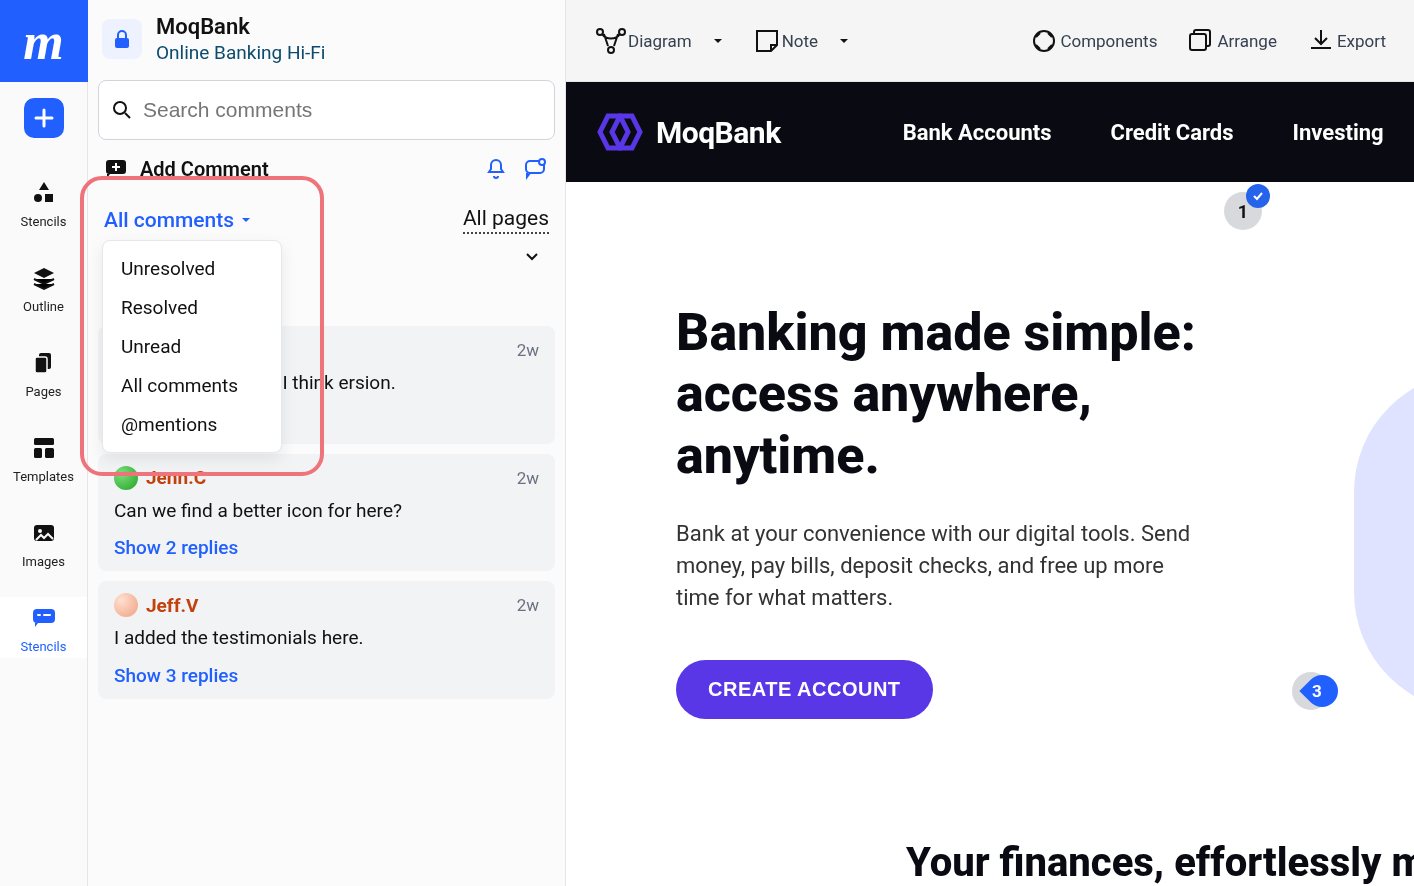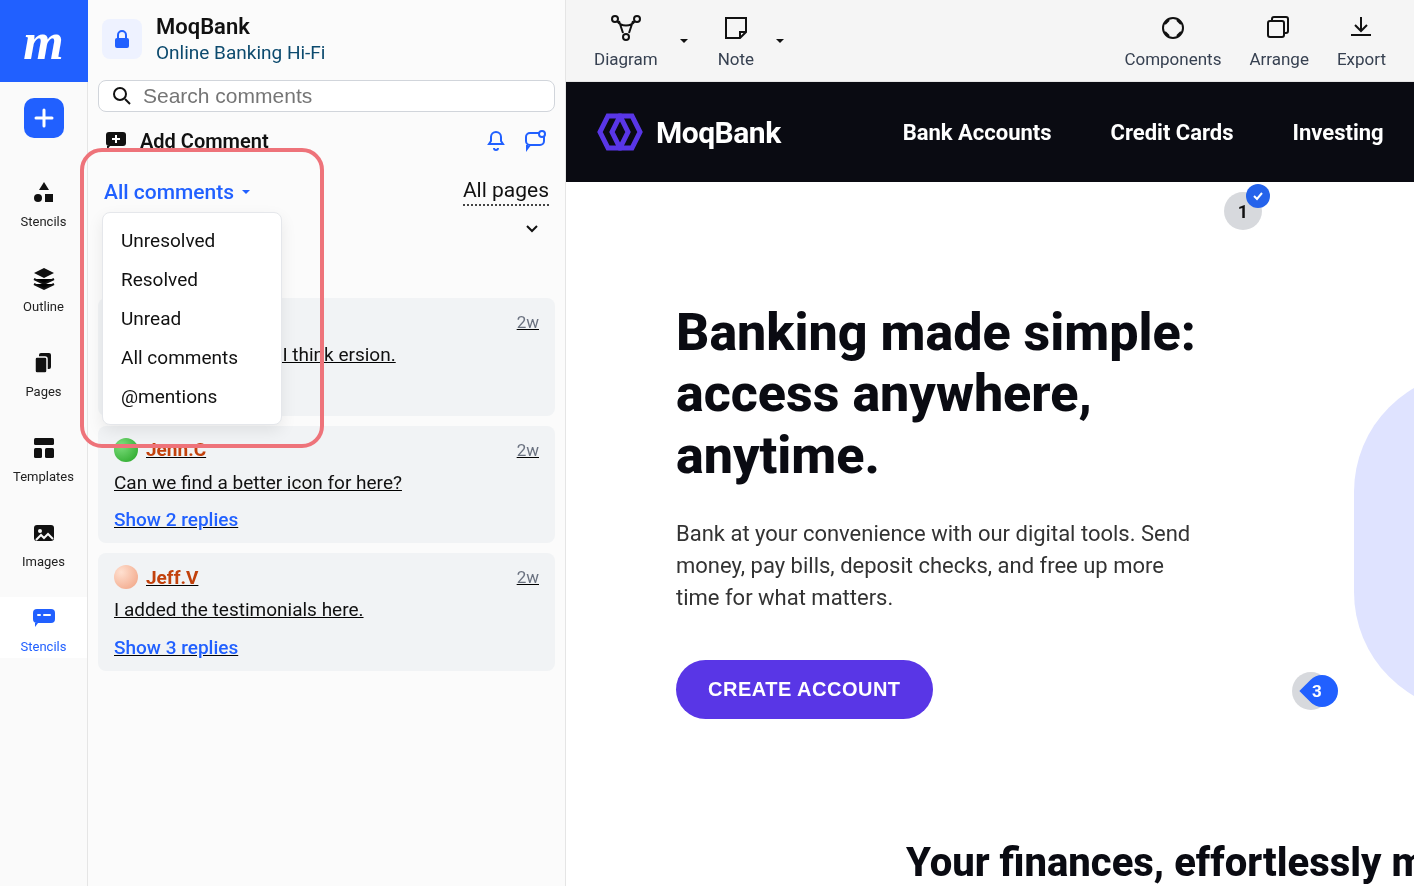--- a/index.html
+++ b/index.html
@@ -85,21 +85,21 @@
   gap: 14px;
 }
 .lock-badge {
   width:40px; height:40px; background:#eef2ff; border-radius:8px;
   display:flex; align-items:center; justify-content:center;
 }
 .mid-title { font-size: 22px; font-weight: 600; color:#111;}
 .mid-sub { font-size: 19px; color:#0c4a6e; margin-top:2px;}
 .search-wrap { padding: 6px 10px 10px 10px;}
 .search-box {
-  width:100%; height:32px;
+  width:100%; height:60px;
   border:1px solid #d1d5db; border-radius:8px;
   display:flex; align-items:center; gap:10px; padding:0 12px;
   background:#fff;
 }
 .search-box input {
   border:none; outline:none; font-size:21px; color:#6b7280; flex:1;
   background:transparent;
 }
 .add-row {
   display:flex; align-items:center; justify-content:space-between;
@@ -153,21 +153,20 @@
   padding: 60px 10px 0 10px;
   display:flex; flex-direction:column; gap:10px;
 }
 .collapse-row {
   display:flex; justify-content:flex-end; padding: 6px 24px 0 0;
 }
 .comment-card {
   background:#f1f3f5;
   border-radius: 8px;
   padding: 12px 16px;
-  text-decoration: underline;
 }
 .card-head {
   display:flex; justify-content:space-between; align-items:center;
 }
 .avatar-name { display:flex; align-items:center; gap:8px;}
 .avatar {
   width:24px; height:24px; border-radius:50%;
 }
 .avatar.green { background: radial-gradient(circle at 30% 30%, #7dde7d, #22a322);}
 .avatar.salmon { background: radial-gradient(circle at 30% 30%, #ffe0d0, #f0a080);}
@@ -175,21 +174,21 @@
 .card-time { color:#6b7280; font-size:17px;}
 .card-text { font-size:19px; color:#111; margin-top:8px; line-height:1.4;}
 .card-link { color:#2160ff; font-size:19px; margin-top:12px; font-weight:500; cursor:pointer; display:block;}
 
 
 .right-area { flex:1; display:flex; flex-direction:column; overflow:hidden;}
 .toolbar {
   height: 82px; background:#f5f5f5; border-bottom:1px solid #e5e5e5;
   display:flex; align-items:center; padding: 0 28px; gap: 28px;
 }
-.tb-group { display:flex; align-items:center; gap:6px; flex-direction:column; cursor:pointer;}
+.tb-group { display:flex; align-items:center; gap:0; flex-direction:row; cursor:pointer;}
 .tb-label { font-size:17px; color:#374151;}
 .tb-spacer { flex:1;}
 .tb-with-caret { display:flex; flex-direction:row; align-items:center; gap:20px;}
 
 
 .canvas-wrap { flex:1; background:#fff; overflow:hidden; position:relative;}
 .canvas-inner { position:absolute; left:0; top:0; width:100%; }
 .site-header {
   height: 100px;
   background:#0a0b12;

